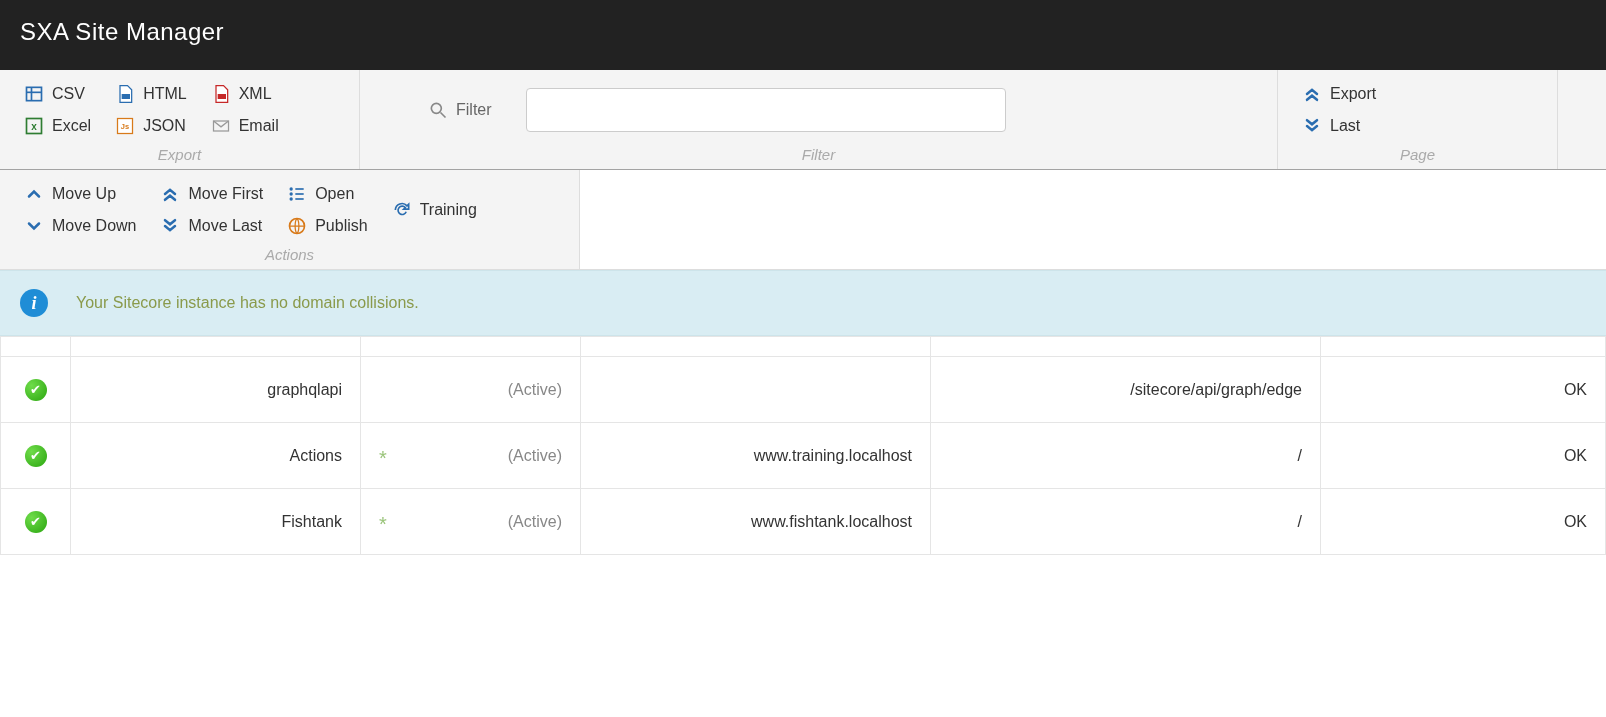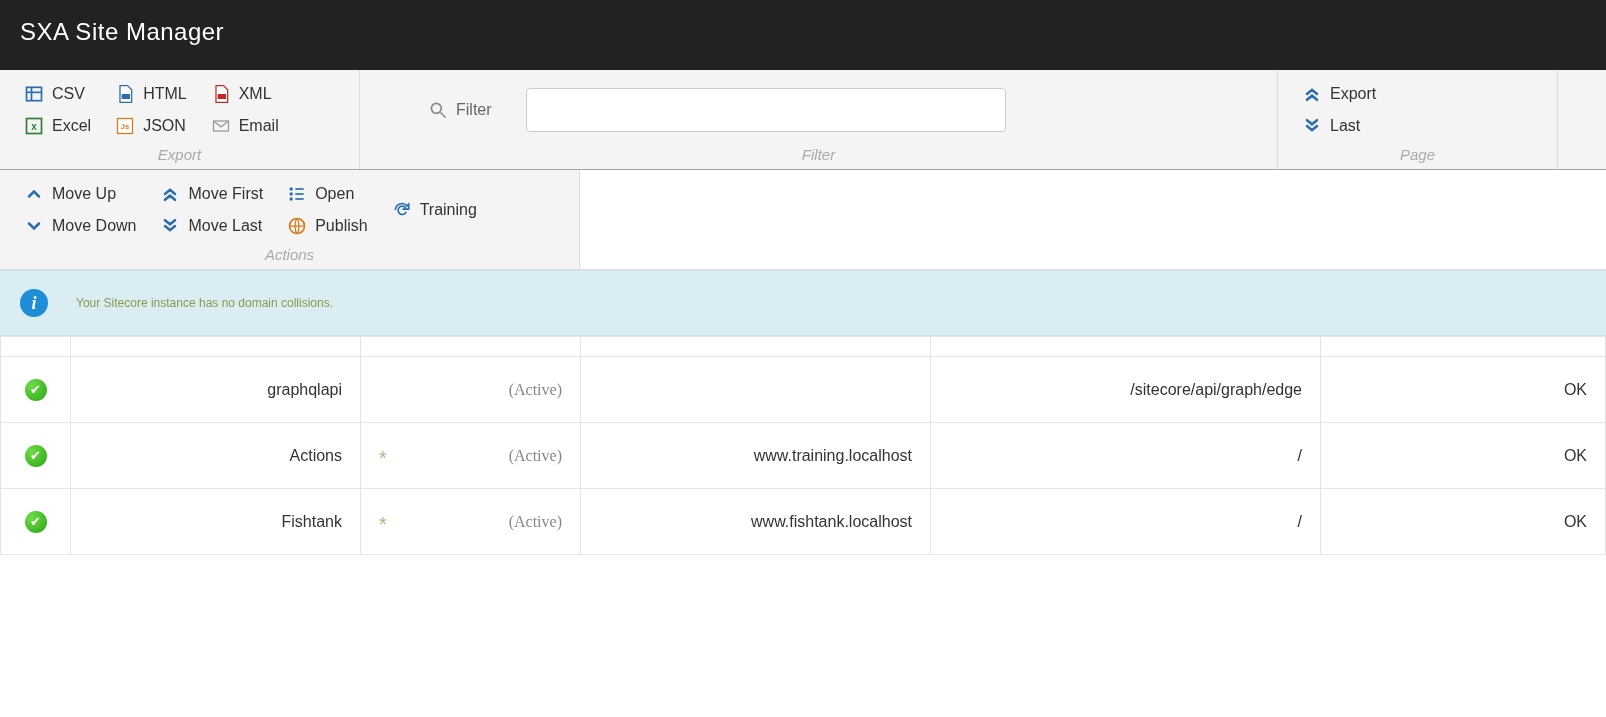--- a/index.html
+++ b/index.html
@@ -76,21 +76,21 @@
     display:flex;
     align-items:center;
     gap: 28px;
   }
   .info-icon {
     width:28px; height:28px; border-radius:50%;
     background:#1f8dd6; color:#fff;
     display:flex; align-items:center; justify-content:center;
     font-style:italic; font-family:Georgia,serif; font-size:18px; font-weight:bold;
   }
-  .info-text { color:#8a9a4b; font-size:12px; }
+  .info-text { color:#8a9a4b; font-size:16px; }
 
   table.grid {
     width:100%;
     border-collapse: collapse;
     table-layout: fixed;
   }
   table.grid th, table.grid td {
     border: 1px solid #e5e5e5;
     padding: 0 18px;
     height: 66px;
@@ -106,21 +106,21 @@
   }
   .col-status { width:70px; text-align:center !important; }
   .col-name { width:290px; }
   .col-active { width:220px; }
   .col-host { width:350px; }
   .col-path { width:390px; }
   .col-ok { }
 
   .active-cell { position:relative; }
   .active-star { color:#9ac47a; font-size:20px; position:absolute; left:18px; }
-  .active-text { color:#888; float:right;font-family:Liberation Serif, serif; }
+  .active-text { color:#888; float:right; }
 
   .check-icon {
     width:22px; height:22px; border-radius:50%;
     background: radial-gradient(circle at 30% 30%, #6fdc4a, #2aa50f);
     display:inline-flex; align-items:center; justify-content:center;
     color:#fff; font-size:13px;
   }
 
   
   .ico { width:20px; height:20px; flex:0 0 auto; }

